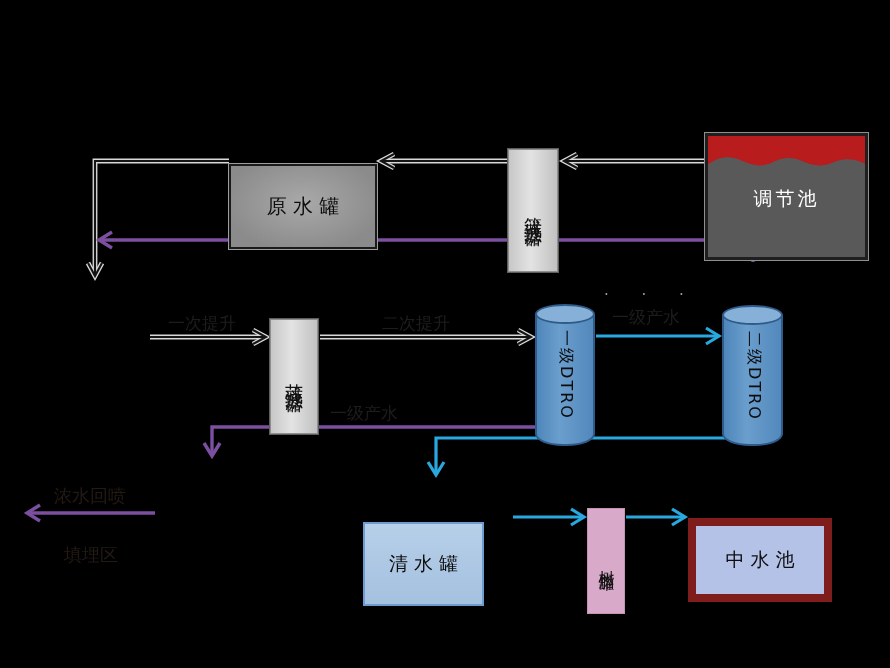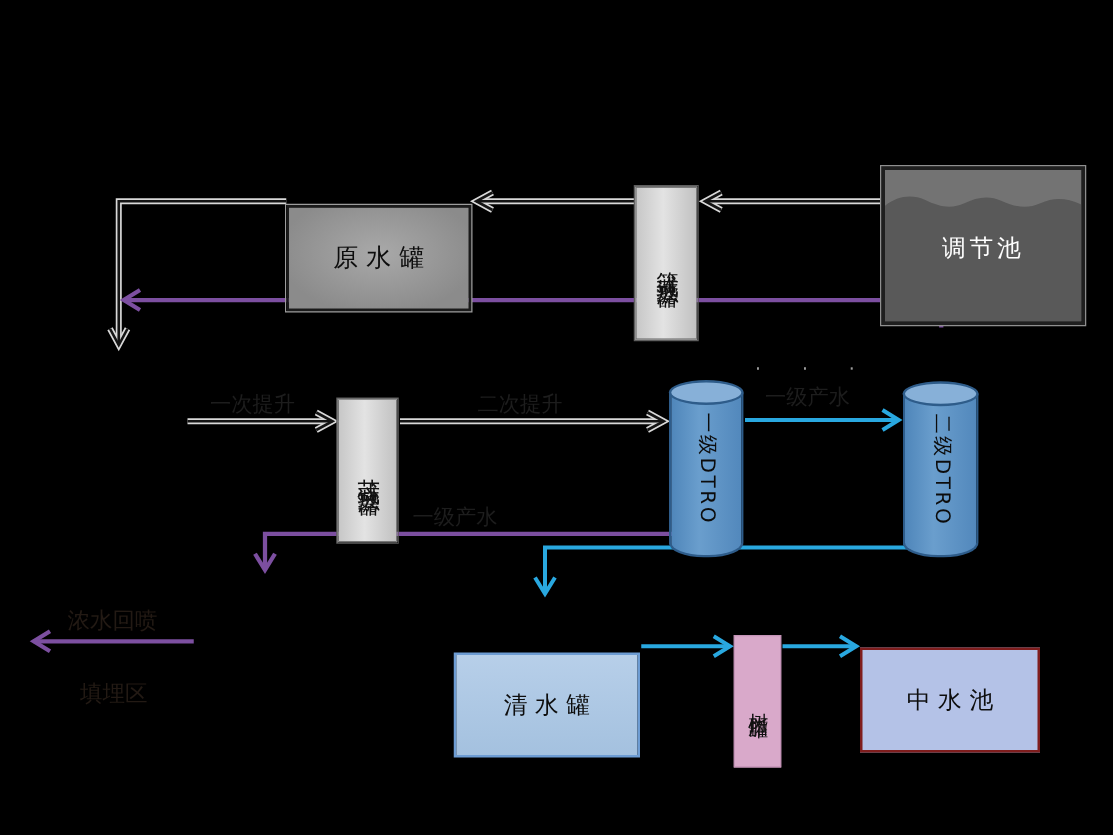--- a/index.html
+++ b/index.html
@@ -8,21 +8,21 @@
     background:var(--background,#000);
     font-family:"DejaVu Sans", sans-serif;
   }
   #pipes { position:absolute; left:0; top:0; width:890px; height:668px; }
 
   .node { position:absolute; box-sizing:border-box; display:flex; align-items:center; justify-content:center;margin-top:44px; }
 
   
   .pool {
     left:705px; top:89px; width:163px; height:127px;
-    background:#737373; border:3px solid #1f1f1f; box-shadow:0 0 0 1px #8f8f8f;
+    background:#b91c1c; border:3px solid #1f1f1f; box-shadow:0 0 0 1px #8f8f8f;
   }
   .pool svg { position:absolute; left:0; top:0; width:100%; height:100%; }
   .pool-label { position:absolute; left:50%; top:52%; transform:translate(-50%,-50%);
     color:#fff; font-size:19px; letter-spacing:3px; white-space:nowrap; }
 
   
   .vfilter {
     background:linear-gradient(90deg,#c7c7c7,#e3e3e3 45%,#c1c1c1);
     border:1px solid #8f8f8f; box-shadow:0 0 0 1px #5e5e5e;
   }
@@ -60,29 +60,29 @@
 
   
   .brown { left:155px; top:463px; width:113px; height:127px; }
   .brown .cyl-top { height:26px; background:var(--concentrate-top,#c89b7d); border-color:#8f8f8f; }
   .brown .cyl-body { top:13px; background:linear-gradient(90deg,#7b3c20,#97522f 45%,#7e4022);
     border-color:#8f8f8f; border-radius:0 0 56px 56px / 0 0 16px 16px; }
   .brown-label { position:absolute; left:50%; top:54%; transform:translate(-50%,-50%);
     color:#fff; font-size:20px; letter-spacing:1px; white-space:nowrap; }
 
   
-  .clean-tank { left:363px; top:478px; width:149px; height:84px;
+  .clean-tank { left:363px; top:478px; width:121px; height:84px;
     background:linear-gradient(180deg,#b7cfe9,#a4c1df);
     border:2px solid #6d9cd3; color:#0d0d0d; font-size:19px; white-space:nowrap; }
   .resin { left:587px; top:464px; width:38px; height:106px;
     background:var(--resin-fill,#d9a9ca); border:1px solid #c493b7; }
   .resin span { writing-mode:vertical-rl; text-orientation:upright;
     font-size:16px; color:#111; letter-spacing:3px; }
   .reclaimed { left:688px; top:474px; width:144px; height:84px;
-    background:var(--reclaimed-fill,#b4c2e7); border:2px solid #7f1d1d;
+    background:var(--reclaimed-fill,#b4c2e7); border:8px solid #7f1d1d;
     color:#0d0d0d; font-size:19px; white-space:nowrap; }
 
   
   .faint { position:absolute; color:#1d1d1d; font-size:17px; white-space:nowrap; }
   .faint-warm { color:#231a14; font-size:18px; }
   .dots { position:absolute; left:604px; top:286px; color:#9d9d9d;
     font-size:15px; letter-spacing:14px; white-space:nowrap; }
 </style>
 </head>
 <body>

